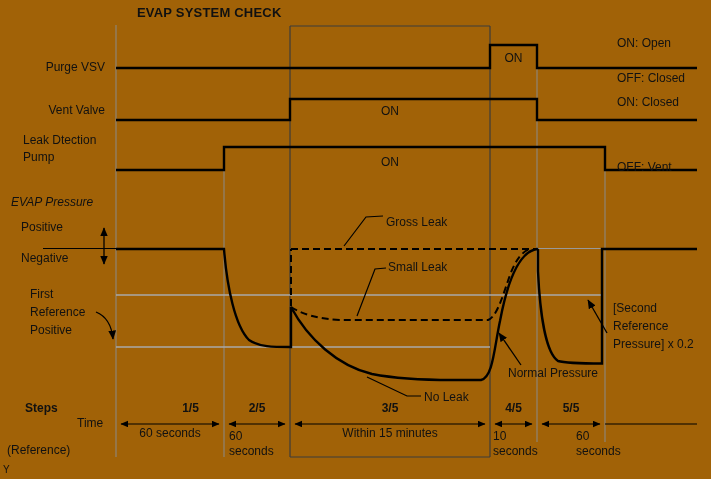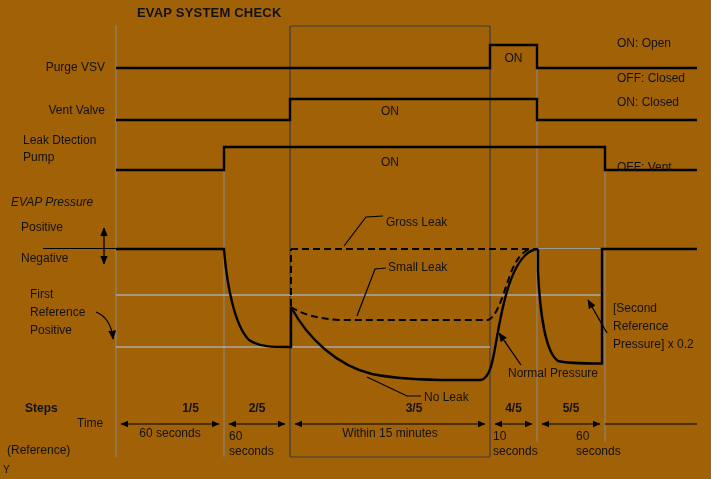--- a/index.html
+++ b/index.html
@@ -121,21 +121,21 @@
   <div class="lbl" style="left:613px;top:301px;">[Second</div>
   <div class="lbl" style="left:613px;top:319px;">Reference</div>
   <div class="lbl" style="left:613px;top:337px;">Pressure] x 0.2</div>
 
   <div class="lbl b" style="left:25px;top:401px;">Steps</div>
   <div class="lbl" style="left:77px;top:416px;">Time</div>
   <div class="lbl" style="left:7px;top:443px;">(Reference)</div>
 
   <div class="lbl b c" style="left:116px;width:93px;top:401px;margin-left:28px;">1/5</div>
   <div class="lbl b c" style="left:224px;width:66px;top:401px;">2/5</div>
-  <div class="lbl b c" style="left:290px;width:200px;top:401px;padding-left:24px;">3/5</div>
+  <div class="lbl b c" style="left:290px;width:200px;top:401px;">3/5</div>
   <div class="lbl b c" style="left:490px;width:47px;top:401px;">4/5</div>
   <div class="lbl b c" style="left:537px;width:68px;top:401px;">5/5</div>
 
   <div class="lbl c" style="left:116px;width:108px;top:426px;">60 seconds</div>
   <div class="lbl wrap" style="left:229px;width:54px;top:429px;">60 seconds</div>
   <div class="lbl c" style="left:290px;width:200px;top:426px;">Within 15 minutes</div>
   <div class="lbl wrap" style="left:493px;width:54px;top:429px;">10 seconds</div>
   <div class="lbl wrap" style="left:576px;width:60px;top:429px;">60 seconds</div>
 
   <div class="lbl small" style="left:3px;top:464px;">Y</div>

